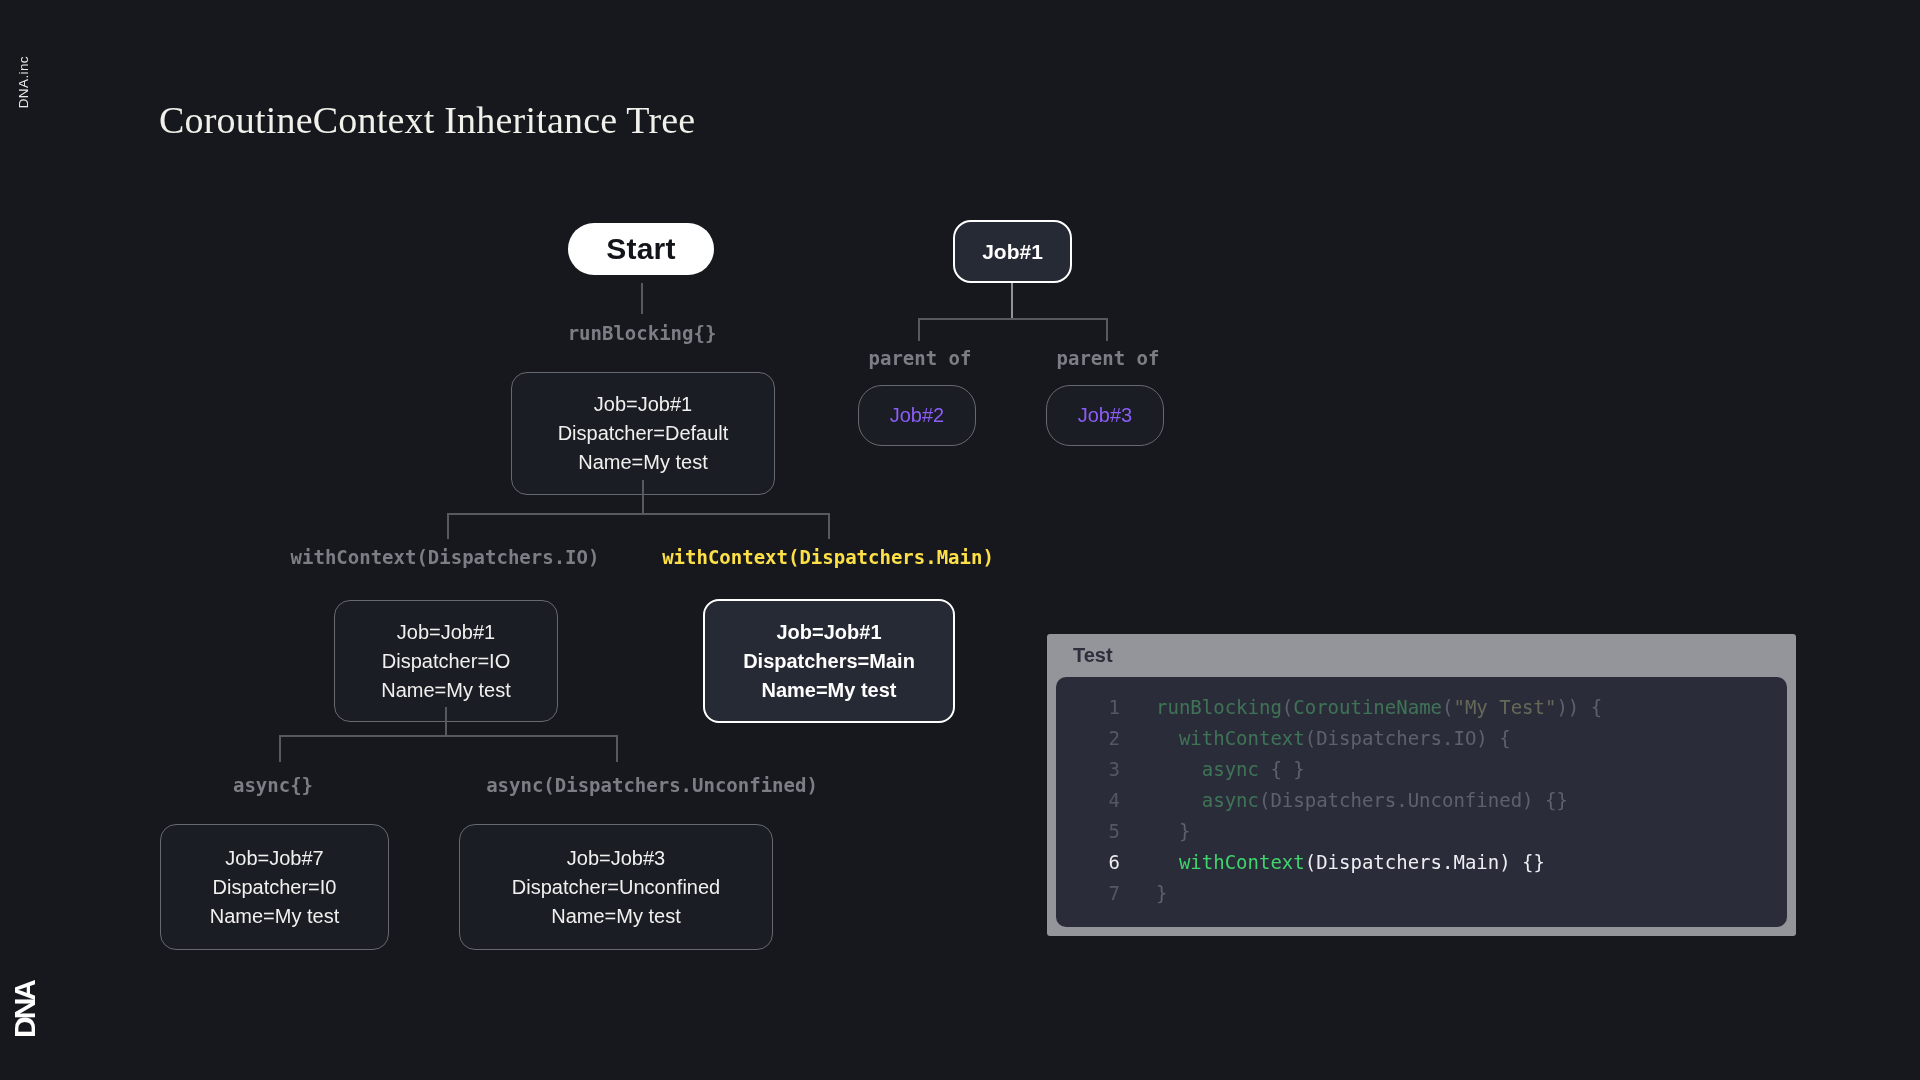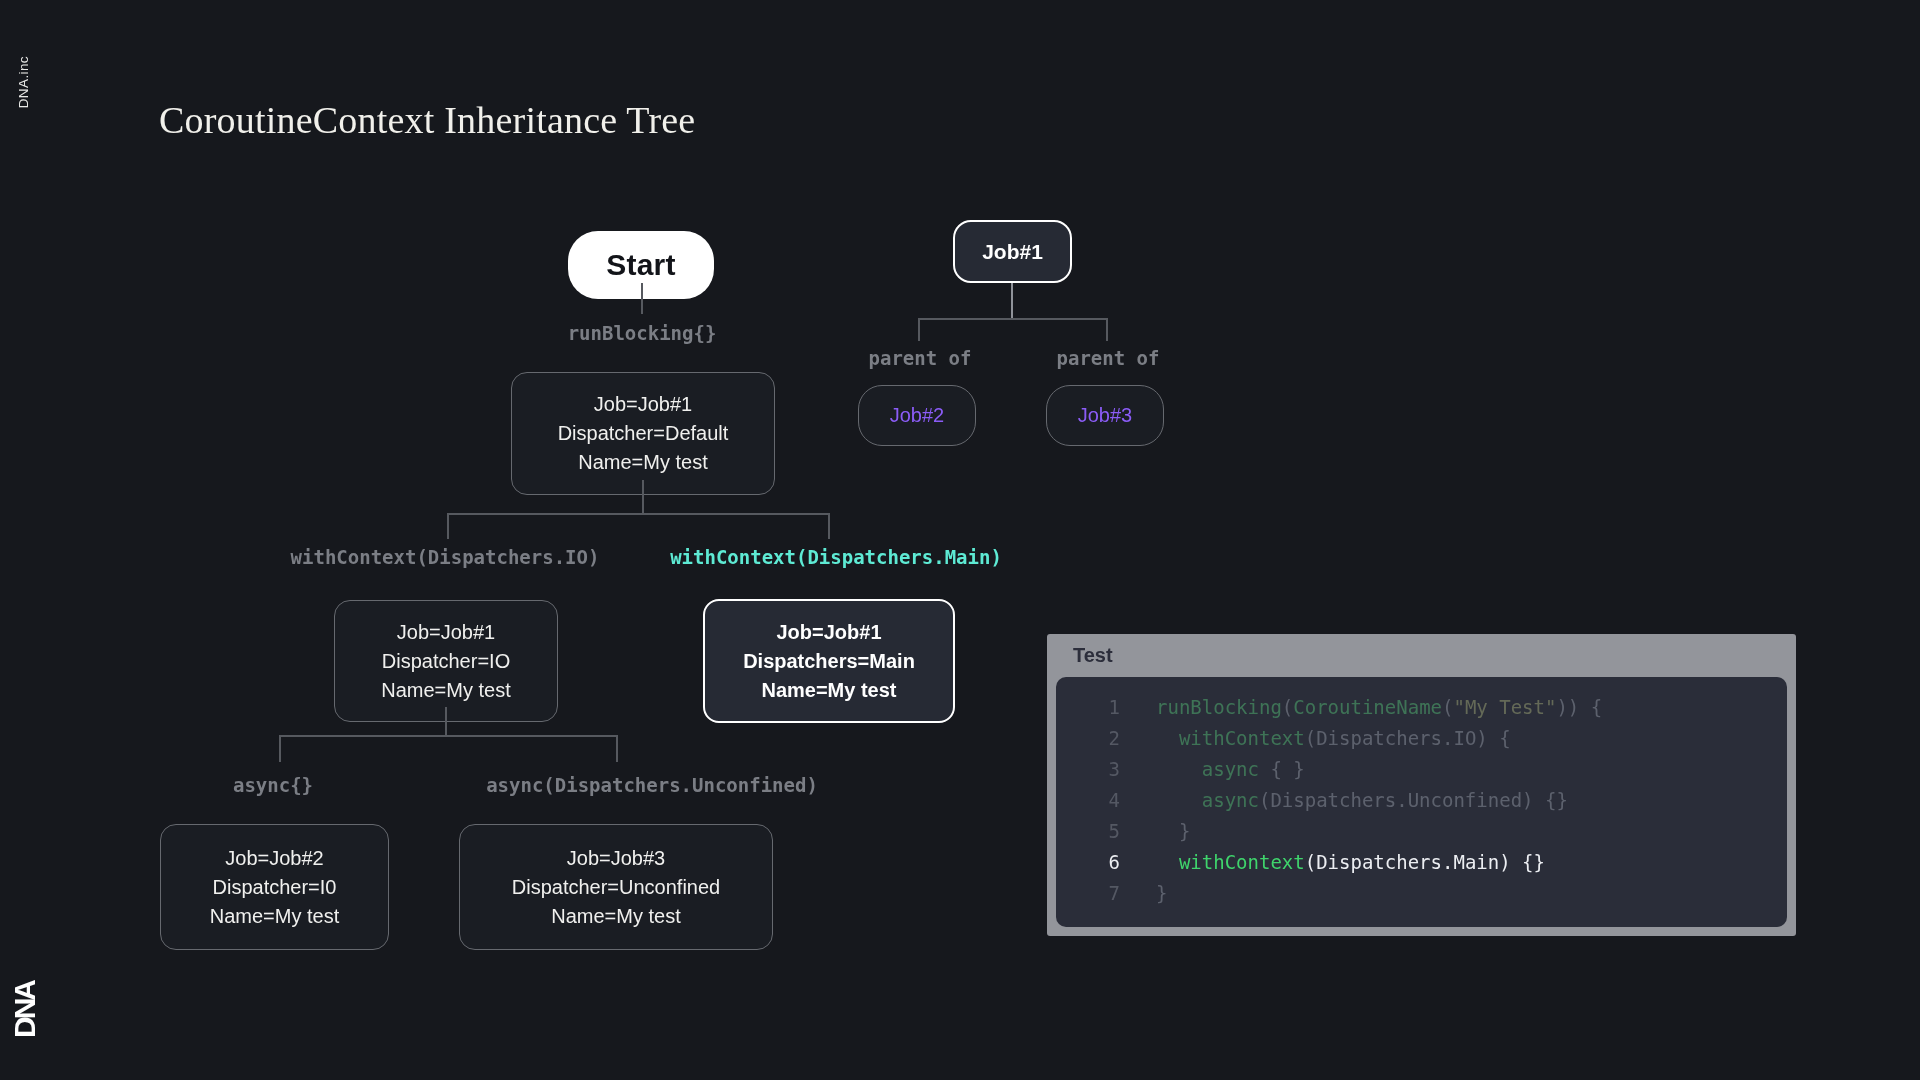--- a/index.html
+++ b/index.html
@@ -30,21 +30,21 @@
     font-family:Liberation Sans, sans-serif; font-size:20px; }
 
   
   .vline { position:absolute; width:1.5px; background:#56595f; }
   .hline { position:absolute; height:1.5px; background:#56595f; }
   .vline.bright { background:#90939a; }
 
   
   .edge-label { position:absolute; transform:translateX(-50%); white-space:nowrap;
     font-family:"DejaVu Sans Mono", monospace; font-weight:bold; font-size:19px; color:#7b7e85; }
-  .edge-label.bright { color:#5eead4;margin-left:8px; }
+  .edge-label.bright { color:#fde047; }
 
   
   .code-panel { position:absolute; left:1047px; top:634px; width:749px; height:302px;
     background:#93959b; border-radius:3px; }
   .code-panel .panel-title { position:absolute; left:26px; top:10px; font-size:20px; font-weight:bold; color:#2c2e3b; }
   .code-body { position:absolute; left:9px; top:43px; width:731px; height:250px; background:#2a2d39; border-radius:10px;
     padding-top:15px; font-family:"DejaVu Sans Mono", monospace; font-size:19px; }
   .code-row { display:flex; height:31px; line-height:31px; }
   .code-row .ln { width:44px; margin-left:20px; text-align:right; color:#878c97; }
   .code-row .code { margin-left:36px; white-space:pre; }
@@ -58,21 +58,21 @@
 </head>
 <body>
 
 <div class="stage">
 
   <div class="vert-brand">DNA.inc</div>
   <div class="logo">DNA</div>
 
   <div class="page-title">CoroutineContext Inheritance Tree</div>
 
-  <div class="pill-start" style="left:568px; top:231px; width:146px; height:68px;">Start</div>
+  <div class="pill-start" style="left:568px; top:223px; width:146px; height:52px;">Start</div>
 
   <div class="vline" style="left:641px; top:283px; height:31px;"></div>
   <div class="edge-label" style="left:642px; top:322px;">runBlocking{}</div>
 
   <div class="node" style="left:511px; top:357px; width:264px; height:123px;">
     <div>Job=Job#1</div>
     <div>Dispatcher=Default</div>
     <div>Name=My test</div>
   </div>
 
@@ -98,21 +98,21 @@
 
   <div class="vline" style="left:445px; top:707px; height:29px;"></div>
   <div class="hline" style="left:279px; top:735px; width:338px;"></div>
   <div class="vline" style="left:279px; top:735px; height:27px;"></div>
   <div class="vline" style="left:616px; top:735px; height:27px;"></div>
 
   <div class="edge-label" style="left:273px; top:774px;">async{}</div>
   <div class="edge-label" style="left:616px; top:774px;margin-left:36px;">async(Dispatchers.Unconfined)</div>
 
   <div class="node" style="left:160px; top:809px; width:229px; height:126px;">
-    <div>Job=Job#2</div>
+    <div>Job=Job#7</div>
     <div>Dispatcher=I0</div>
     <div>Name=My test</div>
   </div>
 
   <div class="node" style="left:459px; top:809px; width:314px; height:126px;">
     <div>Job=Job#3</div>
     <div>Dispatcher=Unconfined</div>
     <div>Name=My test</div>
   </div>
 

